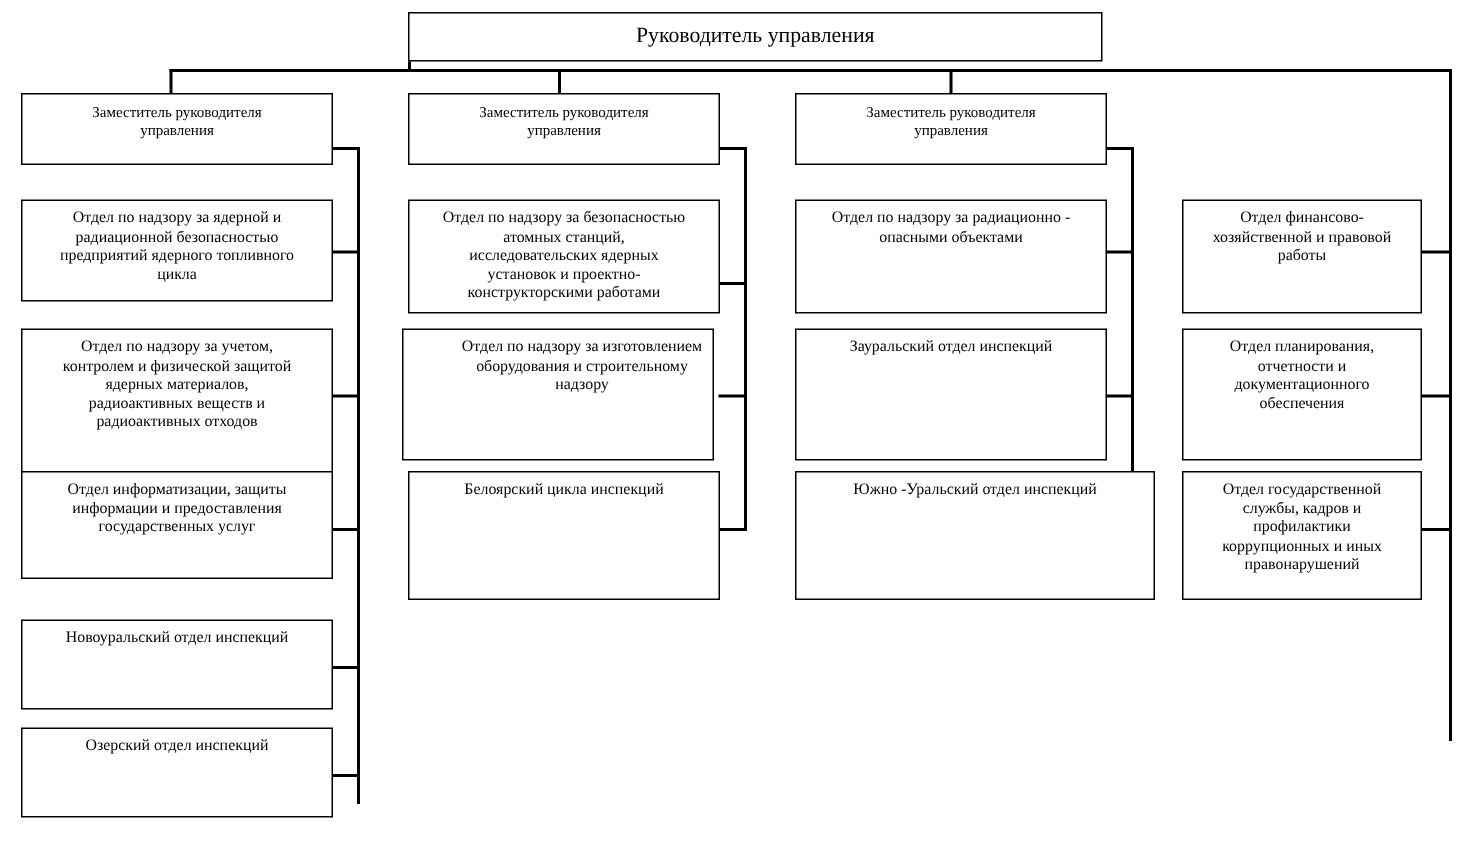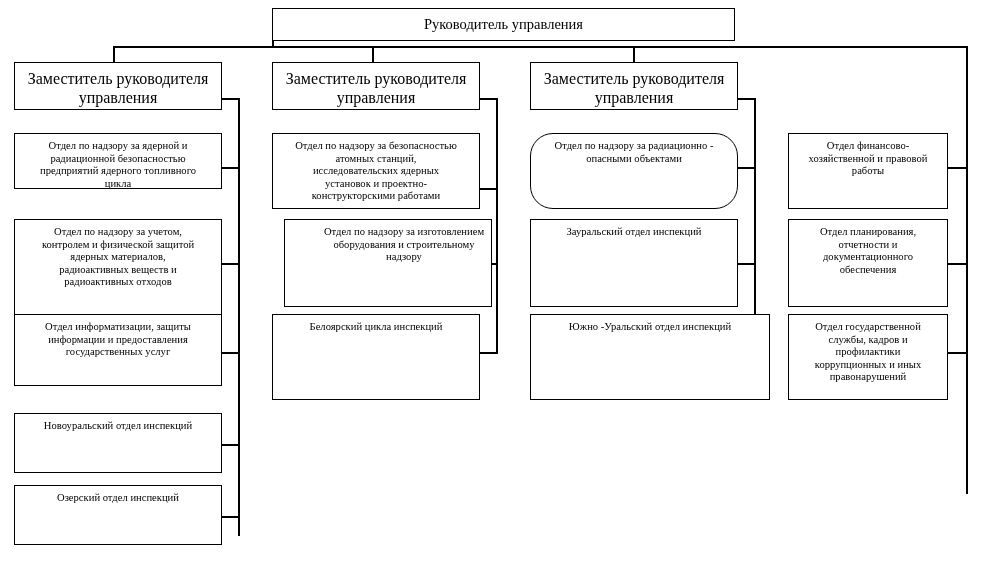--- a/index.html
+++ b/index.html
@@ -31,21 +31,21 @@
     white-space: pre-line;
   }
   .root {
     font-size: 14.5px;
   }
   .root .txt {
     padding-top: 7px;
     font-family: Liberation Serif, serif;
   }
   .deputy {
-    font-size: 16px;
+    font-size: 10px;
   }
   .deputy .txt {
     padding-top: 7px;
   }
   .dept {
     font-size: 10.6px;
   }
   .dept .txt {
     padding-top: 6px;
   }
@@ -106,21 +106,21 @@
   </div>
   <div class="box deputy" style="left:272px; top:62px; width:208px; height:48px;">
     <span class="txt">Заместитель руководителя
 управления</span>
   </div>
   <div class="box deputy" style="left:530px; top:62px; width:208px; height:48px;">
     <span class="txt">Заместитель руководителя
 управления</span>
   </div>
 
-  <div class="box dept" style="left:14px; top:133px; width:208px; height:56px;">
+  <div class="box dept" style="left:14px; top:133px; width:208px; height:68px;">
     <span class="txt">Отдел по надзору за ядерной и
 радиационной безопасностью
 предприятий ядерного топливного
 цикла</span>
   </div>
   <div class="box dept" style="left:14px; top:219px; width:208px; height:105px;">
     <span class="txt">Отдел по надзору за учетом,
 контролем и физической защитой
 ядерных материалов,
 радиоактивных веществ и
@@ -138,30 +138,30 @@
     <span class="txt">Озерский отдел инспекций</span>
   </div>
 
   <div class="box dept" style="left:272px; top:133px; width:208px; height:76px;">
     <span class="txt">Отдел по надзору за безопасностью
 атомных станций,
 исследовательских ядерных
 установок и проектно-
 конструкторскими работами</span>
   </div>
-  <div class="box dept" style="left:284px; top:219px; width:208px; height:88px;padding-left:32px;">
+  <div class="box dept" style="left:268px; top:219px; width:208px; height:88px;padding-left:32px;">
     <span class="txt">Отдел по надзору за изготовлением
 оборудования и строительному
 надзору</span>
   </div>
   <div class="box dept" style="left:272px; top:314px; width:208px; height:86px;">
     <span class="txt">Белоярский цикла инспекций</span>
   </div>
 
-  <div class="box dept" style="left:530px; top:133px; width:208px; height:76px;border-radius:23px;">
+  <div class="box dept" style="left:530px; top:133px; width:208px; height:76px;">
     <span class="txt">Отдел по надзору за радиационно -
 опасными объектами</span>
   </div>
   <div class="box dept" style="left:530px; top:219px; width:208px; height:88px;">
     <span class="txt">Зауральский отдел инспекций</span>
   </div>
   <div class="box dept" style="left:530px; top:314px; width:240px; height:86px;">
     <span class="txt">Южно -Уральский отдел инспекций</span>
   </div>
 

